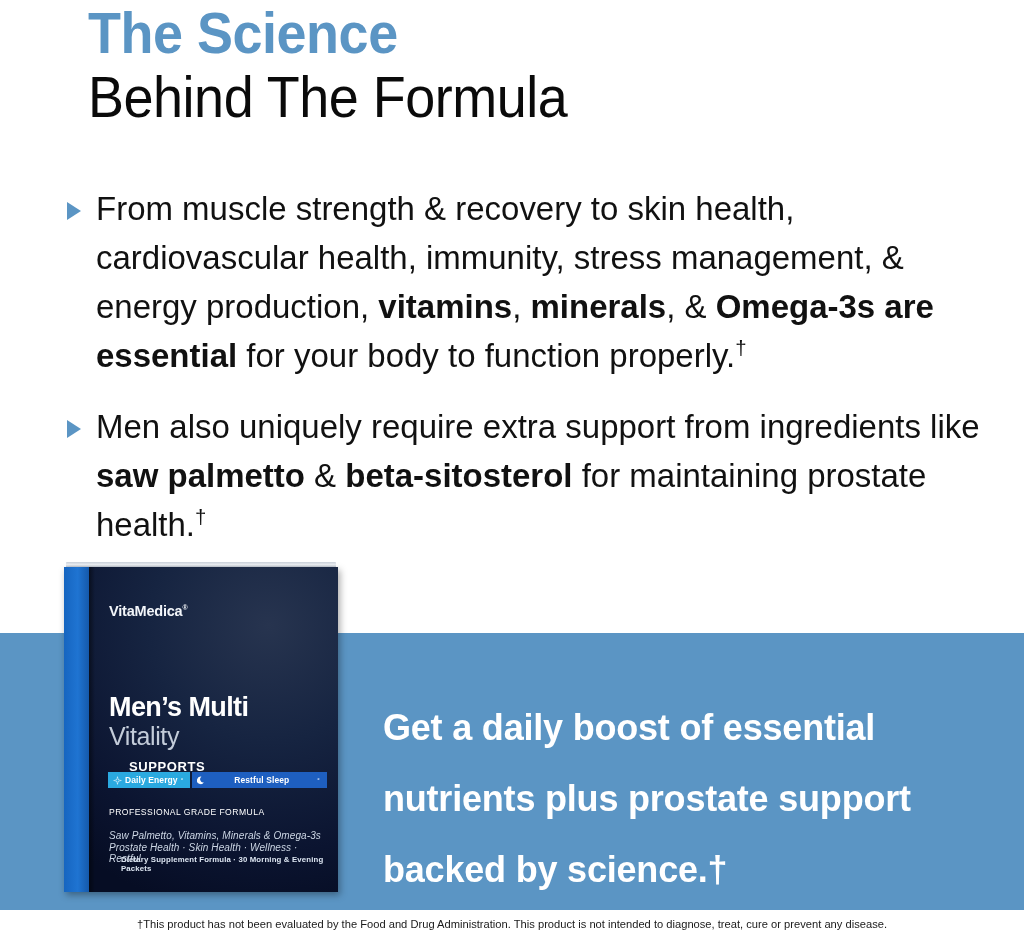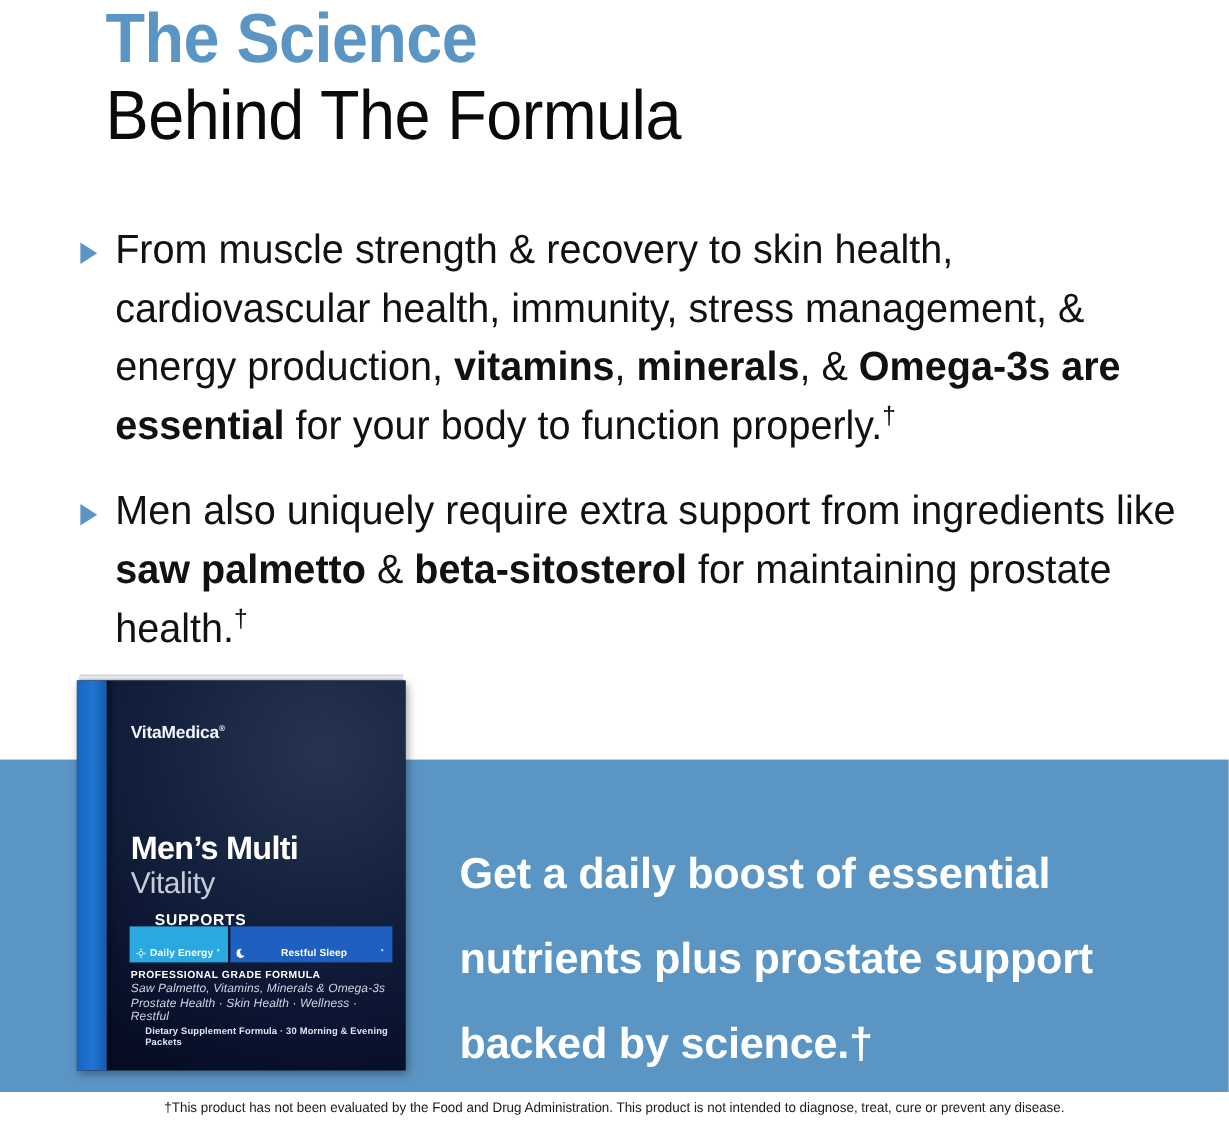--- a/index.html
+++ b/index.html
@@ -196,44 +196,44 @@
     position: absolute;
     left: 44px;
     top: 205px;
     display: flex;
     gap: 2px;
   }
   .badge {
     display: flex;
     align-items: center;
     gap: 3px;
-    padding: 17px 7px 3px 5px;
+    padding: 3px 7px 3px 5px;
     font-size: 8.5px;
     font-weight: bold;
     color: #ffffff;
     letter-spacing: 0.1px;
     white-space: nowrap;
   }
   .badge-energy { background: #2aa9e0; }
   .badge-sleep  { background: #1e5fc0; gap: 28px; }
   .badge sup { font-size: 6px; vertical-align: super; }
   .badge svg { display: block; flex: 0 0 auto; }
 
   .info-block {
     position: absolute;
     left: 45px;
     top: 240px;
     width: 220px;
   }
   .info-title {
     font-size: 8.6px;
-    font-weight: bold;
+    font-weight: normal;
     color: #ffffff;
     letter-spacing: 0.45px;
-    margin-bottom: 2px;
+    margin-bottom: 13px;
   }
   .info-line {
     font-size: 10px;
     color: #ccd6e4;
     letter-spacing: 0.1px;
     line-height: 11.5px;
     font-style: italic;
   }
   .packets-line {
     position: absolute;

